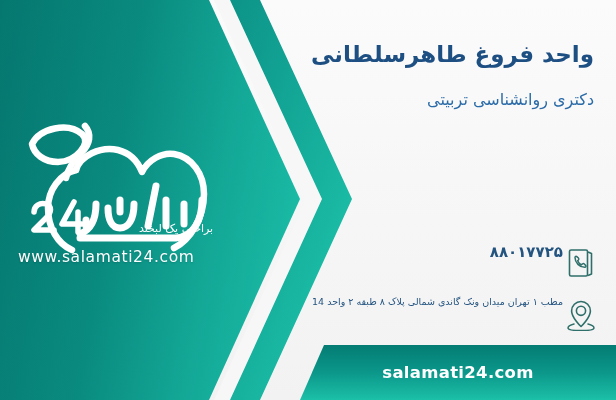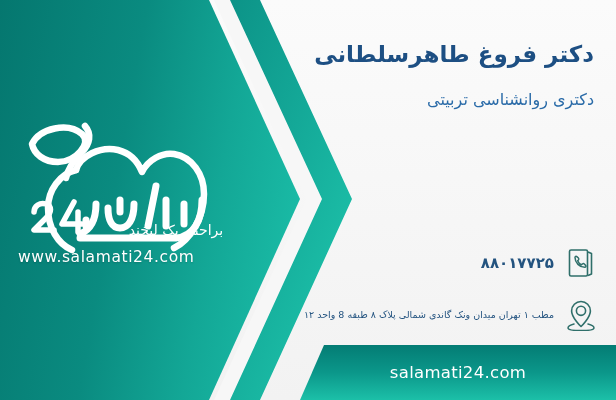--- a/index.html
+++ b/index.html
@@ -60,21 +60,21 @@
     color:#ffffff;
     font-size:15.5px;
     letter-spacing:.6px;
     font-family:"DejaVu Sans","Liberation Sans",sans-serif;
     text-shadow:0 1px 2px rgba(0,0,0,.18);
   }
   .logo-tagline{
     position:absolute;left:120px;top:222px;width:112px;
     text-align:center;
     color:#ffffff;
-    font-size:14px;
+    font-size:11px;
     direction:rtl;
     letter-spacing:.5px;
   }
 
   
   .doctor-name{
     position:absolute;right:22px;top:40px;
     width:380px;
     text-align:right;direction:rtl;
     color:#1d4f83;
@@ -92,22 +92,22 @@
     line-height:1.5;
   }
 
   
   .contact{
     position:absolute;right:18px;top:243px;
     width:345px;
     direction:rtl;
   }
   .contact-row{
-    display:flex;align-items:center;justify-content:flex-start;
-    gap:10px;
+    display:flex;justify-content:flex-start;
+    gap:1px;
     margin-bottom:12px;
   }
   .contact-icon{
     flex:0 0 34px;
     width:34px;height:40px;
     display:flex;align-items:center;justify-content:center;
     color:#2f6f6a;
   }
   .contact-icon svg{display:block;}
   .contact-text{
@@ -128,21 +128,21 @@
     position:absolute;left:300px;bottom:0;
     width:316px;height:55px;
     background:linear-gradient(180deg,#047c74 0%,#0b978a 50%,#1cc0a8 100%);
     clip-path:polygon(24px 0, 316px 0, 316px 55px, 0 55px);
     display:flex;align-items:center;justify-content:center;
     box-shadow:0 -2px 8px rgba(0,0,0,.10);
   }
   .bottom-bar-text{
     color:#ffffff;
     font-size:16.5px;
-    font-weight:normal;
+    font-weight:bold;
     letter-spacing:.3px;
   }
 </style>
 </head>
 <body>
 
 <div id="card">
 
   <div class="content-bg"></div>
 
@@ -179,21 +179,21 @@
         <path d="M18 104 C18 98 24 94 30 96 C36 98 36 104 30 110 L18 122 L38 122"></path>
         <path d="M58 94 L46 116 L66 116"></path>
         <path d="M62 104 L62 124"></path>
       </g>
     </svg>
   </div>
 
   <div class="logo-tagline">براحتی یک لبخند</div>
   <div class="logo-url">www.salamati24.com</div>
 
-  <div class="doctor-name">دکتر فروغ طاهرسلطانی</div>
+  <div class="doctor-name">واحد فروغ طاهرسلطانی</div>
   <div class="doctor-specialty">دکتری روانشناسی تربیتی</div>
 
   <div class="contact">
 
     <div class="contact-row">
       <span class="contact-icon">
         <svg width="26" height="30" viewBox="0 0 26 30" xmlns="http://www.w3.org/2000/svg" aria-hidden="true">
           <rect x="1.5" y="2" width="18" height="26" rx="1.5" fill="none" stroke="#2f6f6a" stroke-width="1.6"></rect>
           <path d="M20 4 L23.5 5.5 L23.5 26 L20 27.5" fill="none" stroke="#2f6f6a" stroke-width="1.6" stroke-linejoin="round"></path>
           <path d="M7 9.5 C7 8.5 8 8 8.8 8.6 L10.4 10 C11 10.6 10.9 11.3 10.4 11.9
@@ -206,21 +206,21 @@
 
     <div class="contact-row">
       <span class="contact-icon">
         <svg width="28" height="32" viewBox="0 0 28 32" xmlns="http://www.w3.org/2000/svg" aria-hidden="true">
           <path d="M14 2.5 C8.8 2.5 4.6 6.7 4.6 11.9 C4.6 18.5 14 27.5 14 27.5
                    C14 27.5 23.4 18.5 23.4 11.9 C23.4 6.7 19.2 2.5 14 2.5 Z" fill="none" stroke="#2f6f6a" stroke-width="1.6" stroke-linejoin="round"></path>
           <circle cx="14" cy="11.8" r="4.6" fill="none" stroke="#2f6f6a" stroke-width="1.6"></circle>
           <path d="M7 25 C3 26 1 27.6 1 29 C1 30.6 6.8 31.6 14 31.6 C21.2 31.6 27 30.6 27 29 C27 27.6 25 26 21 25" fill="none" stroke="#2f6f6a" stroke-width="1.5" stroke-linecap="round"></path>
         </svg>
       </span>
-      <span class="contact-text address-text">مطب ۱ تهران میدان ونک گاندی شمالی پلاک ۸ طبقه 8 واحد ۱۲</span>
+      <span class="contact-text address-text">مطب ۱ تهران میدان ونک گاندی شمالی پلاک ۸ طبقه ۲ واحد 14</span>
     </div>
 
   </div>
 
   <div class="bottom-bar">
     <span class="bottom-bar-text">salamati24.com</span>
   </div>
 
 </div>
 

